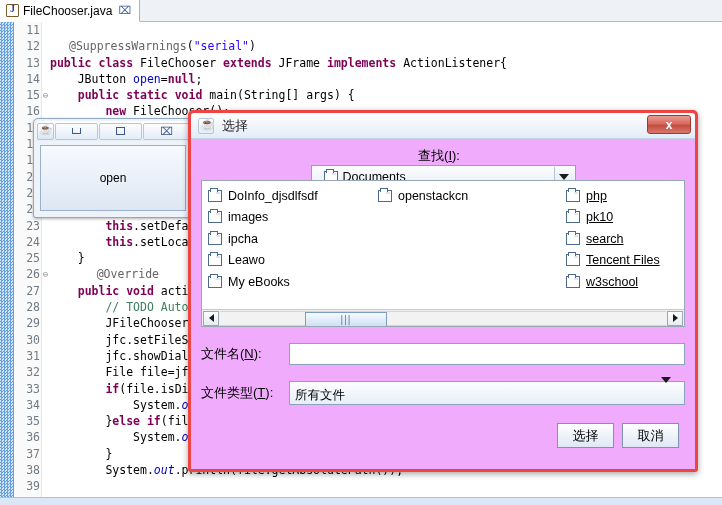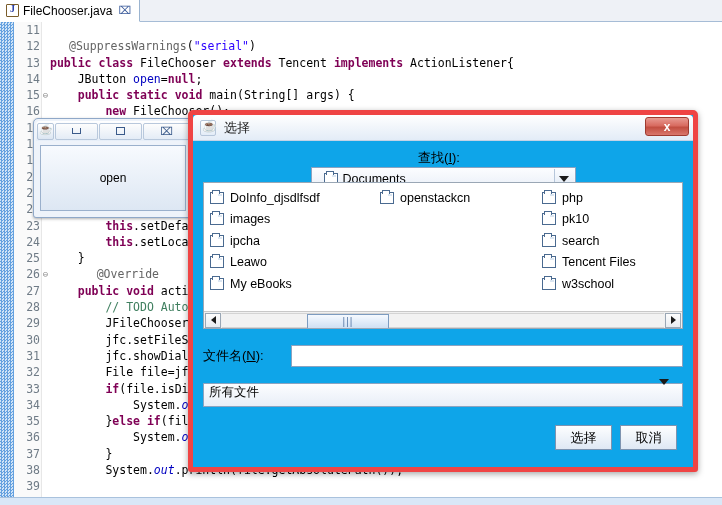--- a/index.html
+++ b/index.html
@@ -116,22 +116,22 @@
     position: absolute; left: 6px; top: 26px; right: 6px; bottom: 6px;
     background: linear-gradient(#f7fafe, #dde7f3);
     border: 1px solid #9ab0cc;
     display: flex; align-items: center; justify-content: center;
     font-family: "Liberation Sans", sans-serif; font-size: 12px; color: #000;
   }
 
   
   .dialog {
     position: absolute; left: 188px; top: 110px; width: 510px; height: 362px;
-    background: #0ea5e9;
-    border: 5px solid #ef4444;
+    background: #f0abfc;
+    border: 3px solid #ef4444;
     border-radius: 5px 5px 3px 3px;
     box-shadow: 0 2px 6px rgba(0,0,0,0.35);
   }
   .dlg-title {
     height: 26px; position: relative;
     background: linear-gradient(#ffffff 0%, #f2f6fb 45%, #e3ecf7 100%);
     border-radius: 4px 4px 0 0;
     border-bottom: 1px solid #c3d3e6;
     display: flex; align-items: center;
   }
@@ -236,21 +236,21 @@
     position: absolute; left: 4px; top: 4px; right: 2px; bottom: 18px;
     display: flex; flex-direction: column; flex-wrap: wrap;
     align-content: flex-start;
   }
   .fileitem {
     display: flex; align-items: center; height: 21.5px;
     width: 170px; font-size: 12.5px; color: #000;
     padding-left: 2px; white-space: nowrap;
   }
   .fileitem .folder-ico { margin-right: 6px; }
-  .col2 { position: absolute; left: 336px; top: 4px; }
+  .col2 { position: absolute; left: 362px; top: 4px; text-decoration: underline; }
 
   .hscroll {
     position: absolute; left: 0; right: 0; bottom: 0; height: 17px;
     background: #f0f0f0; border-top: 1px solid #c8c8c8;
     display: flex; align-items: center;
   }
   .hs-btn {
     width: 16px; height: 15px; margin: 0 1px;
     background: linear-gradient(#fdfdfd, #e8ecf1);
     border: 1px solid #9aa7b5;
@@ -272,21 +272,21 @@
   .field-label u { text-decoration: underline; }
   .text-input {
     flex: 1 1 auto; height: 22px; background: #ffffff;
     border: 1px solid #8ba3c0; padding-left: 4px;
     font-size: 12.5px; color: #000; display: flex; align-items: center;
   }
   .combo2 {
     flex: 1 1 auto; height: 24px; position: relative;
     background: linear-gradient(#fcfdff, #e8eef7);
     border: 1px solid #8ba3c0;
-    display: flex; align-items: flex-start; padding-left: 5px;
+    display: flex; align-items: flex-end; padding-left: 5px;
     font-size: 12.5px; color: #000;
   }
   .combo2 .arrowbox { width: 22px; height: 22px; }
 
   .btn-row { display: flex; justify-content: flex-end; gap: 8px; margin-top: 18px; padding-right: 6px; }
   .dbtn {
     min-width: 57px; height: 25px; padding: 0 10px;
     background: linear-gradient(#fdfeff, #dfe8f4);
     border: 1px solid #7d93b0;
     display: flex; align-items: center; justify-content: center;
@@ -310,21 +310,21 @@
       <span class="tab-close">⌧</span>
     </div>
   </div>
 
   <div class="editor">
     <div class="gutter-overview"></div>
     <div class="gutter"></div>
     <div class="code-area" id="code-area">
         <div class="line"><span class="ln">11</span><span class="src"></span></div>
         <div class="line"><span class="ln">12</span><span class="src"><span class="ann">@SuppressWarnings</span><span class="nrm">(</span><span class="str">"serial"</span><span class="nrm">)</span></span></div>
-        <div class="line"><span class="ln">13</span><span class="src"><span class="kw">public class </span><span class="nrm">FileChooser </span><span class="kw">extends </span><span class="nrm">Tencent </span><span class="kw">implements </span><span class="nrm">ActionListener{</span></span></div>
+        <div class="line"><span class="ln">13</span><span class="src"><span class="kw">public class </span><span class="nrm">FileChooser </span><span class="kw">extends </span><span class="nrm">JFrame </span><span class="kw">implements </span><span class="nrm">ActionListener{</span></span></div>
         <div class="line"><span class="ln">14</span><span class="src"><span class="nrm">    JButton </span><span class="fld">open</span><span class="nrm">=</span><span class="kw">null</span><span class="nrm">;</span></span></div>
         <div class="line"><span class="ln">15</span><span class="fold">⊖</span><span class="src"><span class="nrm">    </span><span class="kw">public static void </span><span class="nrm">main(String[] args) {</span></span></div>
         <div class="line"><span class="ln">16</span><span class="src"><span class="nrm">        </span><span class="kw">new </span><span class="nrm">FileChooser();</span></span></div>
         <div class="line"><span class="ln">17</span><span class="src"><span class="nrm">    }</span></span></div>
         <div class="line"><span class="ln">18</span><span class="fold">⊖</span><span class="src"><span class="nrm">    FileChooser(){</span></span></div>
         <div class="line"><span class="ln">19</span><span class="src"><span class="nrm">        </span><span class="fld">open</span><span class="nrm">=</span><span class="kw">new </span><span class="nrm">JButton("open");</span></span></div>
         <div class="line"><span class="ln">20</span><span class="src"><span class="nrm">        </span><span class="fld">open</span><span class="nrm">.addActionListener(</span><span class="kw">this</span><span class="nrm">);</span></span></div>
         <div class="line"><span class="ln">21</span><span class="src"><span class="kw">        this</span><span class="nrm">.add(</span><span class="fld">open</span><span class="nrm">,BorderLayout.CENTER);</span></span></div>
         <div class="line"><span class="ln">22</span><span class="src"><span class="kw">        this</span><span class="nrm">.setVisible(</span><span class="kw">true</span><span class="nrm">);</span></span></div>
         <div class="line"><span class="ln">23</span><span class="src"><span class="kw">        this</span><span class="nrm">.setDefaultCloseOperation(EXIT_ON_CLOSE);</span></span></div>
@@ -472,20 +472,21 @@
             </div>
         </div>
       </div>
 
       <div class="field-row">
         <span class="field-label"><span>文件名(</span><u>N</u><span>):</span></span>
         <div class="text-input"></div>
       </div>
 
       <div class="field-row">
+        <span class="field-label"><span>文件类型(</span><u>T</u><span>):</span></span>
         <div class="combo2">
           <span>所有文件</span>
           <span class="arrowbox" style="right:1px;top:1px;position:absolute;"><span class="arrow-dn"></span></span>
         </div>
       </div>
 
       <div class="btn-row">
         <div class="dbtn">选择</div>
         <div class="dbtn">取消</div>
       </div>

